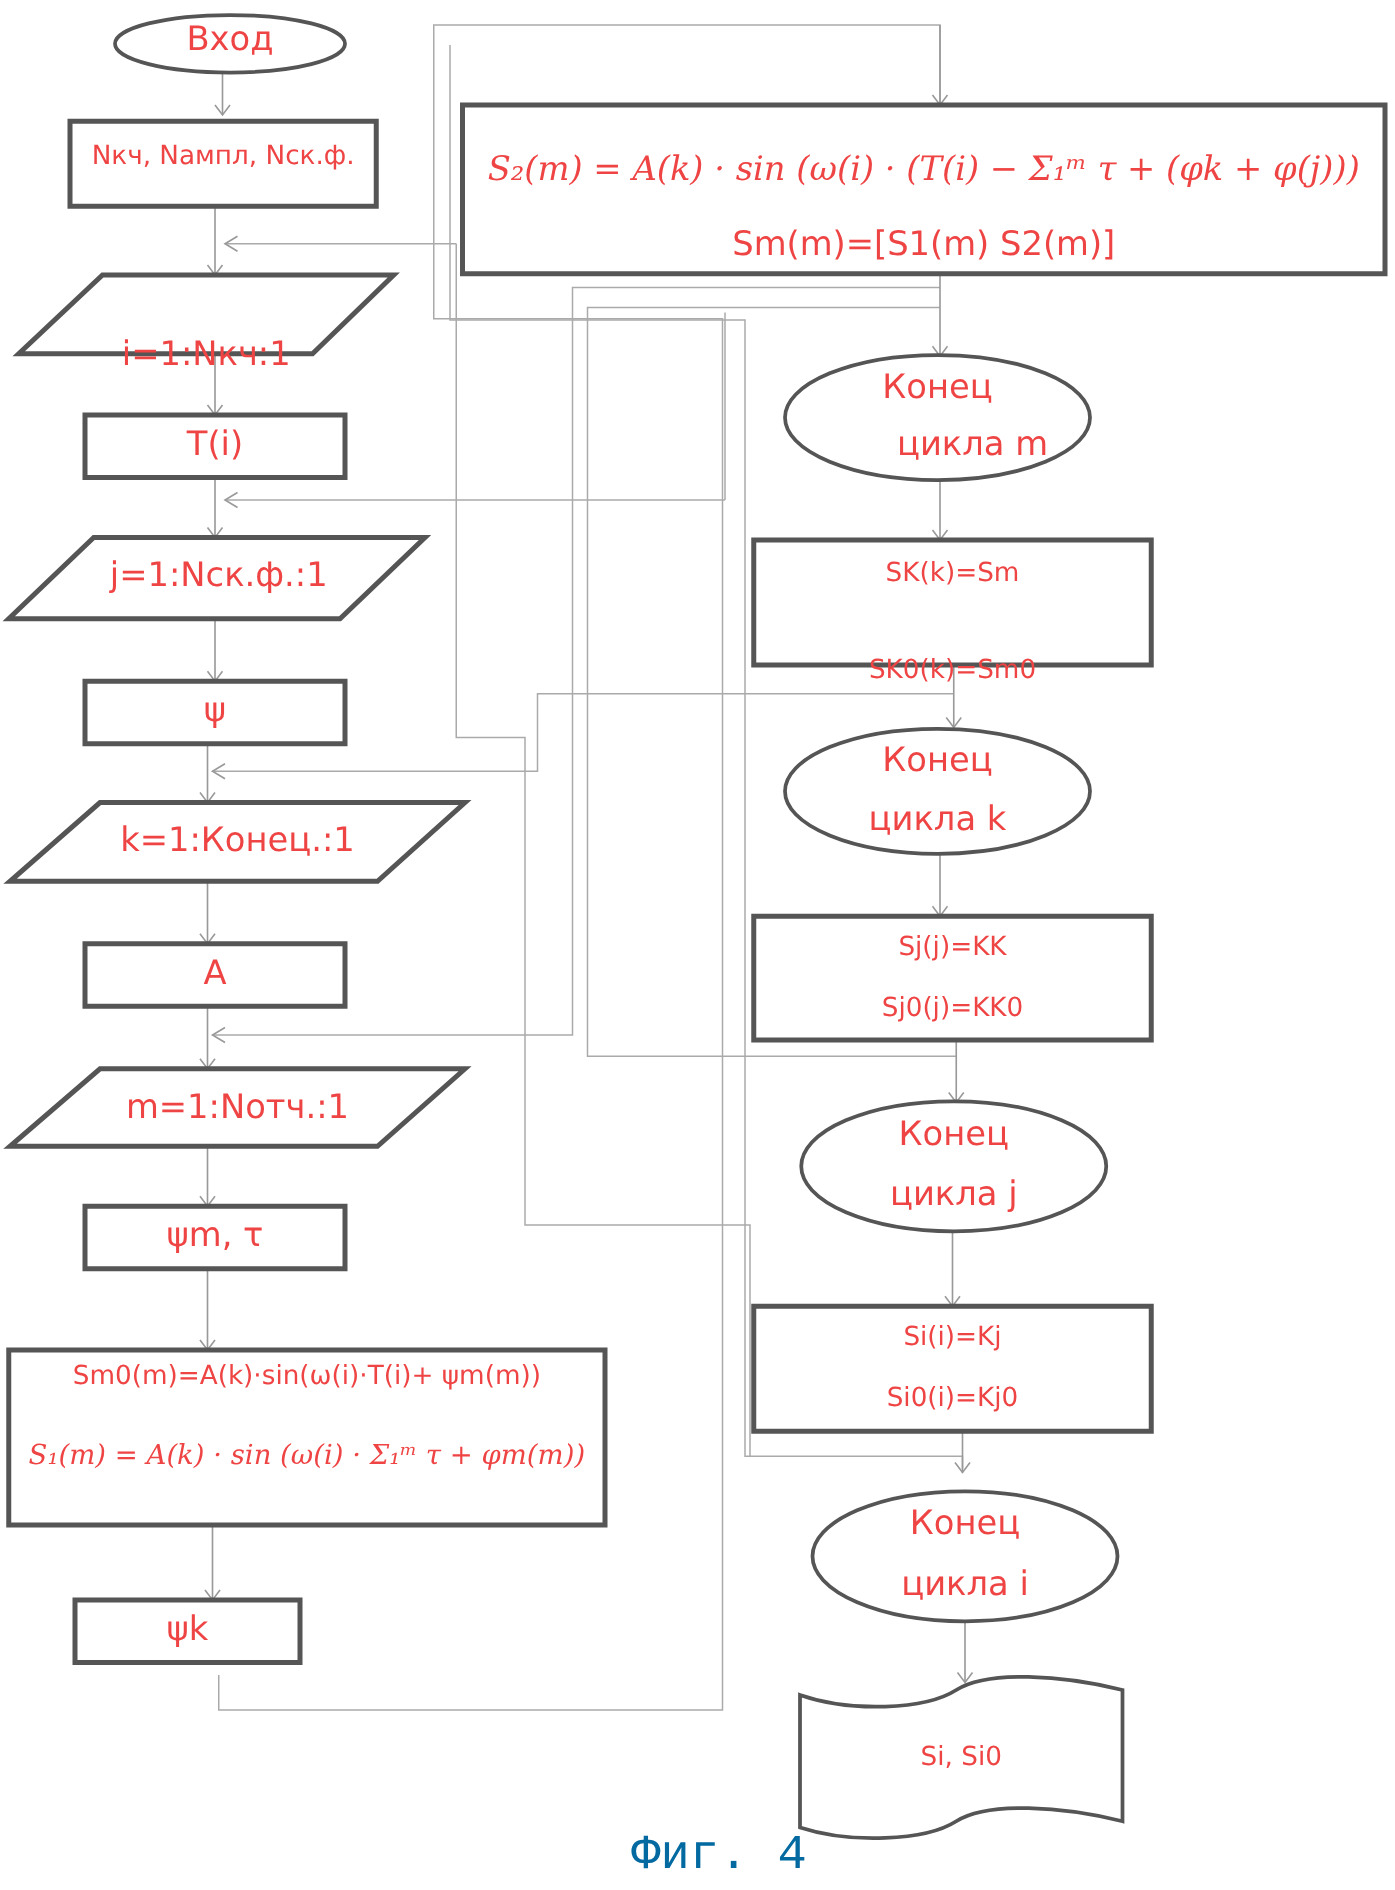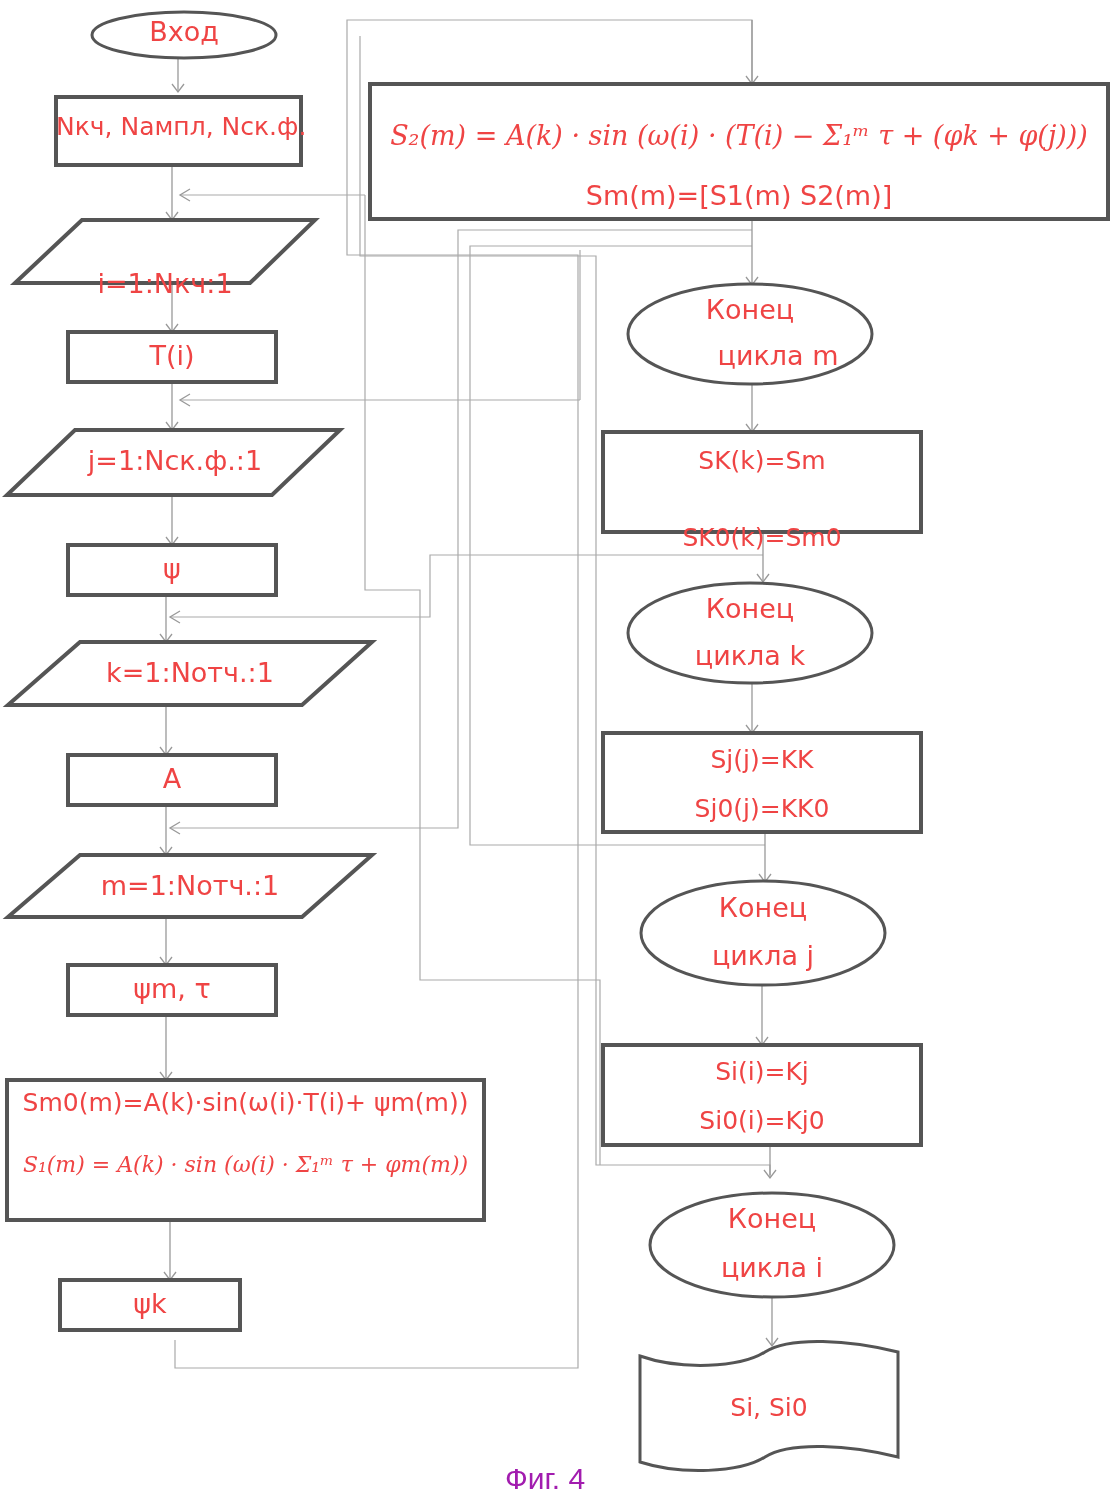--- a/index.html
+++ b/index.html
@@ -4,23 +4,23 @@
 <style>
   html, body { margin: 0; padding: 0; background: #ffffff; }
   body { width: 1116px; height: 1512px; position: relative; overflow: hidden;
          font-family: "DejaVu Sans", sans-serif; color: #333; }
   svg#canvas { position: absolute; left: 0; top: 0; }
   .shape { fill: #fff; stroke: #555; stroke-width: 4; }
   .conn { fill: none; stroke: #aaa; stroke-width: 1.2; }
   .arrow { fill: none; stroke: #999; stroke-width: 1.3; }
   .lbl { position: absolute; text-align: center; color: #ef4444; white-space: nowrap;
          font-family: "DejaVu Sans", sans-serif; font-size: 27px; line-height: 1.2; }
-  .lbl.small { font-size: 25px; }
+  .lbl.small { font-size: 21px; }
   .lbl.math { font-family: "DejaVu Serif", serif; font-style: italic; font-size: 26px; }
-  .caption { position: absolute; font-family: Liberation Sans, sans-serif; font-size: 30px; color: #a21caf; }
+  .caption { position: absolute; font-family: Liberation Mono, monospace; font-size: 39px; color: #0369a1; }
 </style>
 </head>
 <body>
 
 <svg id="canvas" width="1116" height="1512" viewBox="0 0 1116 1512" xmlns="http://www.w3.org/2000/svg">
 
   <path class="conn" d="M175,1340 V1368 H578 V255 H347 V20 H752 V84"></path>
 
   <path class="conn" d="M770,1175 V1165 H596 V256 H360 V36"></path>
   <path class="conn" d="M360,36 H360"></path>
@@ -108,21 +108,21 @@
   <ellipse class="shape" cx="772" cy="1245" rx="122" ry="52" style="stroke-width:3"></ellipse>
   <path class="shape" style="stroke-width:3" d="M640,1356 C680,1370 740,1368 765,1352 C790,1336 850,1340 898,1352 L898,1457 C850,1445 790,1441 765,1457 C740,1473 680,1475 640,1462 Z"></path>
 </svg>
 
 <div class="lbl" style="left:92px; top:16px; width:184px;">Вход</div>
 <div class="lbl small" style="left:56px; top:112px; width:245px;">Nкч, Nампл, Nск.ф.</div>
 <div class="lbl" style="left:30px; top:235px; width:270px;margin-top:33px;">i=1:Nкч:1</div>
 <div class="lbl" style="left:68px; top:340px; width:208px;">T(i)</div>
 <div class="lbl" style="left:30px; top:445px; width:290px;">j=1:Nск.ф.:1</div>
 <div class="lbl" style="left:68px; top:553px; width:208px;">ψ</div>
-<div class="lbl" style="left:30px; top:657px; width:320px;">k=1:Nотч.:1</div>
+<div class="lbl" style="left:30px; top:657px; width:320px;">k=1:Конец.:1</div>
 <div class="lbl" style="left:68px; top:763px; width:208px;">A</div>
 <div class="lbl" style="left:30px; top:870px; width:320px;">m=1:Nотч.:1</div>
 <div class="lbl" style="left:68px; top:973px; width:208px;">ψm, τ</div>
 <div class="lbl small" style="left:7px; top:1088px; width:477px;">Sm0(m)=A(k)·sin(ω(i)·T(i)+ ψm(m))</div>
 <div class="lbl math" style="left:7px; top:1152px; width:477px; font-size:22px;">S₁(m) = A(k) · sin (ω(i) · Σ₁ᵐ τ + φm(m))</div>
 <div class="lbl" style="left:60px; top:1288px; width:180px;">ψk</div>
 
 <div class="lbl math" style="left:370px; top:120px; width:738px; font-size:27px;">S₂(m) = A(k) · sin (ω(i) · (T(i) − Σ₁ᵐ τ + (φk + φ(j)))</div>
 <div class="lbl" style="left:370px; top:180px; width:738px;">Sm(m)=[S1(m) S2(m)]</div>
 

